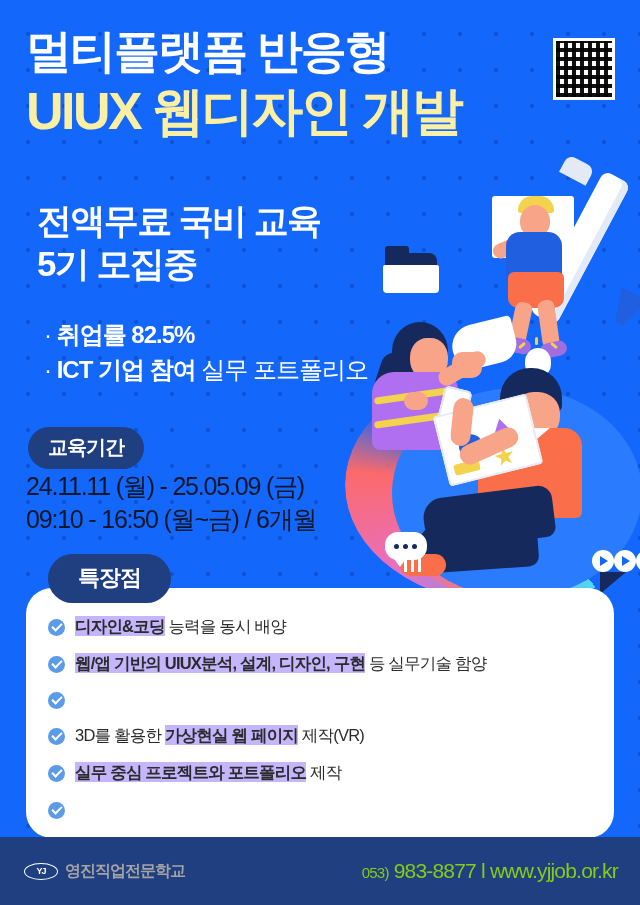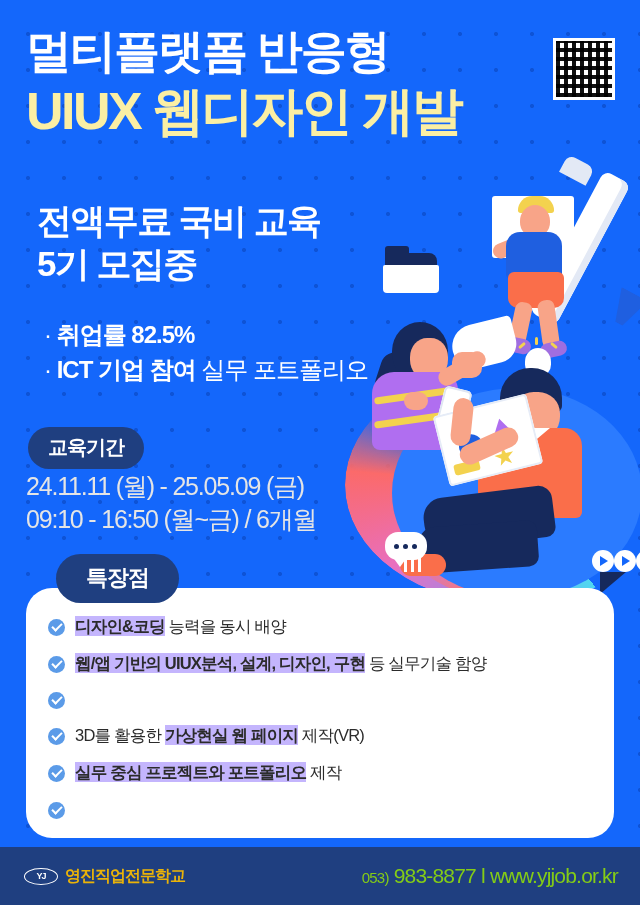--- a/index.html
+++ b/index.html
@@ -69,21 +69,21 @@
 
   
   .period-badge {
     position:absolute; left:28px; top:427px;
     background:#1f3f80; color:#fff; font-weight:bold;
     font-size:20px; letter-spacing:-1px;
     padding:7px 20px 8px; border-radius:22px;
   }
   .period-text { position:absolute; left:26px; top:470px; }
   .p-line {
-    color:#e5e5e5; font-size:25px; line-height:1.32; letter-spacing:-1.2px;
+    color:#0f172a; font-size:25px; line-height:1.32; letter-spacing:-1.2px;
     white-space:nowrap;
   }
 
   
   .arc {
     position:absolute; left:345px; top:365px;
     width:330px; height:240px;
     border-radius:50%;
     background:conic-gradient(from 140deg,
       #4fd8f0 0deg, #8b8ff0 50deg, #e86fc0 95deg, #fb6a6a 135deg,
@@ -187,21 +187,21 @@
   
   .tri-dark { left:600px; top:572px; width:0;height:0;
      border-left:26px solid #16295c; border-bottom:22px solid transparent; }
 
   
   .panel {
     position:absolute; left:26px; top:588px; width:588px; height:250px;
     background:#ffffff; border-radius:26px;
   }
   .feat-badge {
-    position:absolute; left:56px; top:554px;
+    position:absolute; left:48px; top:554px;
     background:#1f3f80; color:#fff; font-weight:bold; font-size:22px;
     letter-spacing:-1px; padding:9px 30px 10px; border-radius:25px; z-index:5;
   }
   .feat-list { position:absolute; left:48px; top:616px; width:560px; }
   .feat-item { display:flex; align-items:flex-start; margin-bottom:16px; }
   .check {
     flex:none; width:17px; height:17px; border-radius:50%;
     background:#5b9be8; margin-top:3px; margin-right:10px; position:relative;
   }
   .check::after{
@@ -211,31 +211,31 @@
   }
   .feat-text {
     font-size:16.5px; color:#2b2b2b; letter-spacing:-0.8px;
     line-height:1.25; white-space:nowrap;
   }
   .feat-text b { font-weight:bold; }
   .hl { background:#c4b5fd; padding:1px 0; }
 
   
   .footer {
-    position:absolute; left:0; bottom:0; width:640px; height:58px;
+    position:absolute; left:0; bottom:0; width:640px; height:68px;
     background:#1f3f80; display:flex; align-items:center;
   }
   .logo-wrap { display:flex; align-items:center; margin-left:24px; }
   .emblem {
     width:34px; height:17px; border:1.6px solid #ffffff; border-radius:50%;
     display:flex; align-items:center; justify-content:center;
     font-size:9px; color:#fff; font-weight:bold; letter-spacing:-1px;
     margin-right:7px;
   }
-  .school { color:#eab308; font-weight:bold; font-size:16px; letter-spacing:-1px; }
+  .school { color:#a3a3a3; font-weight:bold; font-size:16px; letter-spacing:-1px; }
   .contact {
     position:absolute; right:22px; color:#84cc16; font-size:21px;
     letter-spacing:-0.8px; white-space:nowrap;
   }
   .contact .pre { font-size:15px; }
 </style>
 </head>
 <body>
 
 <div id="poster">

